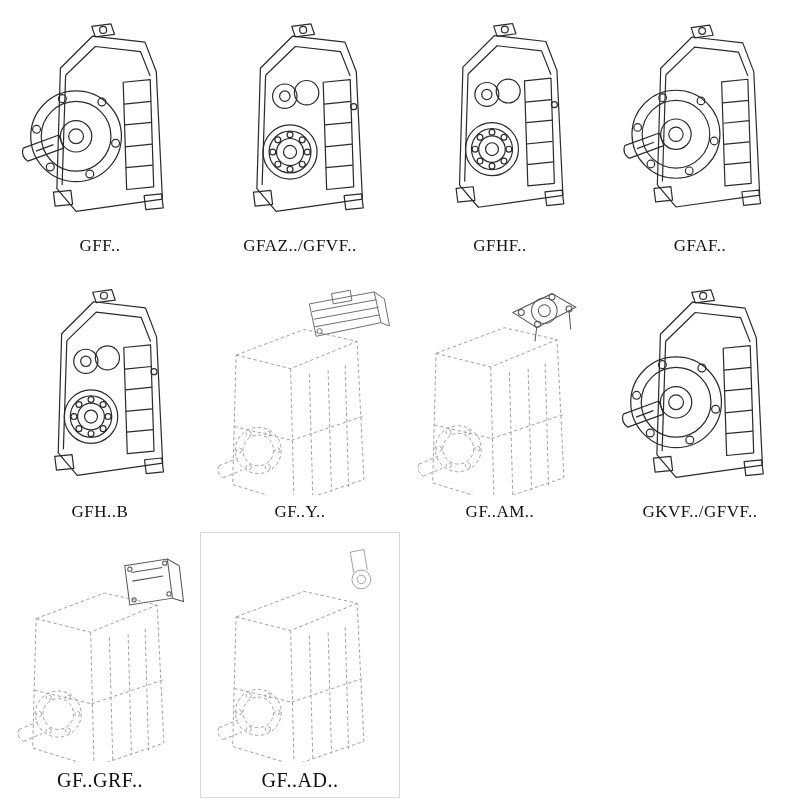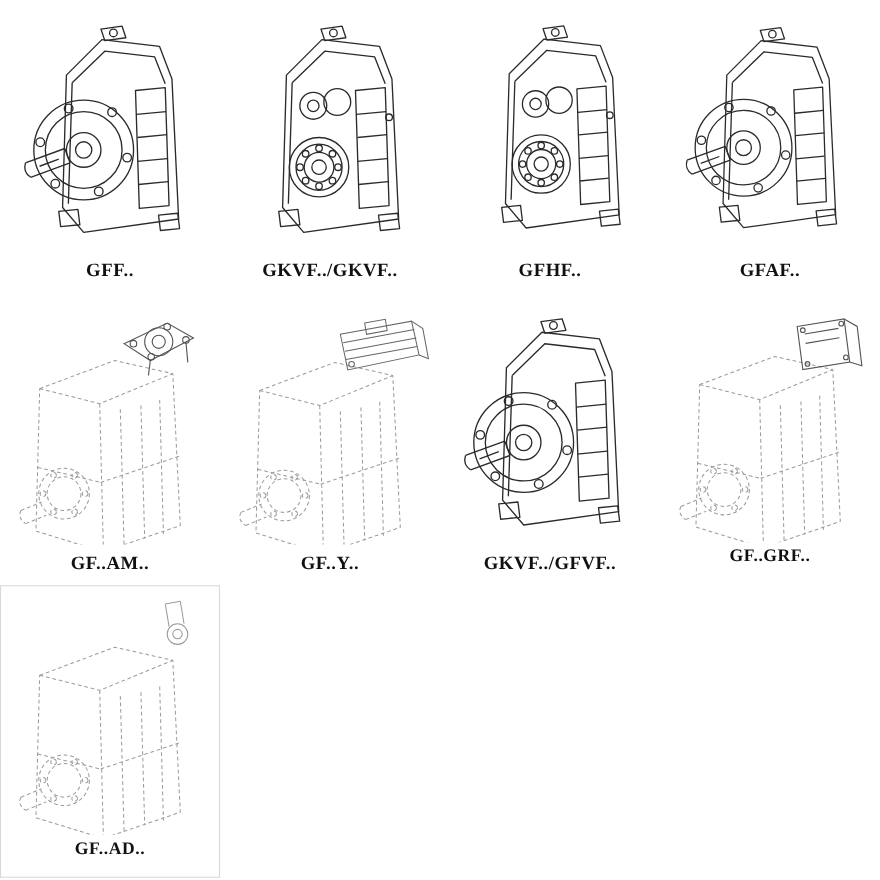--- a/index.html
+++ b/index.html
@@ -12,28 +12,28 @@
   }
   .cell{
     display:flex;flex-direction:column;align-items:center;
     position:relative;
   }
   .art{
     flex:1;display:flex;align-items:center;justify-content:center;
     width:100%;
   }
   .model-label{
-    font-weight:bold;
+    font-weight:normal;
     font-size:17px;
     letter-spacing:0.5px;
     color:#111;
     margin-bottom:10px;
     white-space:nowrap;
   }
-  .model-label.big{font-size:16px;margin-bottom:17px;}
+  .model-label.big{font-size:20px;margin-bottom:6px;}
   .cell.boxed{outline:1px solid #d9d9d9;outline-offset:-1px;}
   .defs-holder{position:absolute;width:0;height:0;overflow:hidden;}
   svg.drawing{display:block;}
 </style>
 </head>
 <body>
 
 <div class="defs-holder">
 <svg width="0" height="0" aria-hidden="true">
   <defs>
@@ -168,21 +168,21 @@
     <div class="model-label">GFF..</div>
   </div>
 
   <div class="cell">
     <div class="art">
       <svg class="drawing" width="185" height="218" viewBox="0 0 200 250">
         <use href="#housing"></use>
           <use href="#boresface"></use>
       </svg>
     </div>
-    <div class="model-label">GKVF../GKVF..</div>
+    <div class="model-label">GFAZ../GFVF..</div>
   </div>
 
   <div class="cell">
     <div class="art">
       <svg class="drawing" width="185" height="218" viewBox="0 0 200 250">
         <g transform="translate(4,0) scale(0.98)">
           <use href="#housing"></use>
             <use href="#boresface"></use>
         </g>
       </svg>
@@ -196,51 +196,62 @@
         <g transform="translate(2,2) scale(0.97)">
           <use href="#housing"></use>
             <use href="#flangeface"></use>
         </g>
       </svg>
     </div>
     <div class="model-label">GFAF..</div>
   </div>
 
 
+  <div class="cell">
+    <div class="art">
+      <svg class="drawing" width="185" height="218" viewBox="0 0 200 250">
+        <g transform="translate(2,0) scale(0.99)">
+          <use href="#housing"></use>
+            <use href="#boresface"></use>
+        </g>
+      </svg>
+    </div>
+    <div class="model-label">GFH..B</div>
+  </div>
+
+  <div class="cell">
+    <div class="art">
+      <svg class="drawing" width="196" height="222" viewBox="0 0 230 260">
+        <g transform="translate(0,30)">
+            <use href="#ghostbody"></use>
+          </g>
+        <g transform="translate(14,2)">
+            <use href="#att-motor"></use>
+          </g>
+      </svg>
+    </div>
+    <div class="model-label">GF..Y..</div>
+  </div>
 
   <div class="cell">
     <div class="art">
       <svg class="drawing" width="196" height="222" viewBox="0 0 230 260">
         <g transform="translate(0,28)">
             <use href="#ghostbody"></use>
           </g>
         <g transform="translate(18,6)">
             <use href="#att-flange"></use>
           </g>
       </svg>
     </div>
     <div class="model-label">GF..AM..</div>
   </div>
 
   <div class="cell">
     <div class="art">
-      <svg class="drawing" width="196" height="222" viewBox="0 0 230 260">
-        <g transform="translate(0,30)">
-            <use href="#ghostbody"></use>
-          </g>
-        <g transform="translate(14,2)">
-            <use href="#att-motor"></use>
-          </g>
-      </svg>
-    </div>
-    <div class="model-label">GF..Y..</div>
-  </div>
-
-  <div class="cell">
-    <div class="art">
       <svg class="drawing" width="185" height="218" viewBox="0 0 200 250">
         <use href="#housing"></use>
           <use href="#flangeface"></use>
       </svg>
     </div>
     <div class="model-label">GKVF../GFVF..</div>
   </div>
 
 
   <div class="cell">

